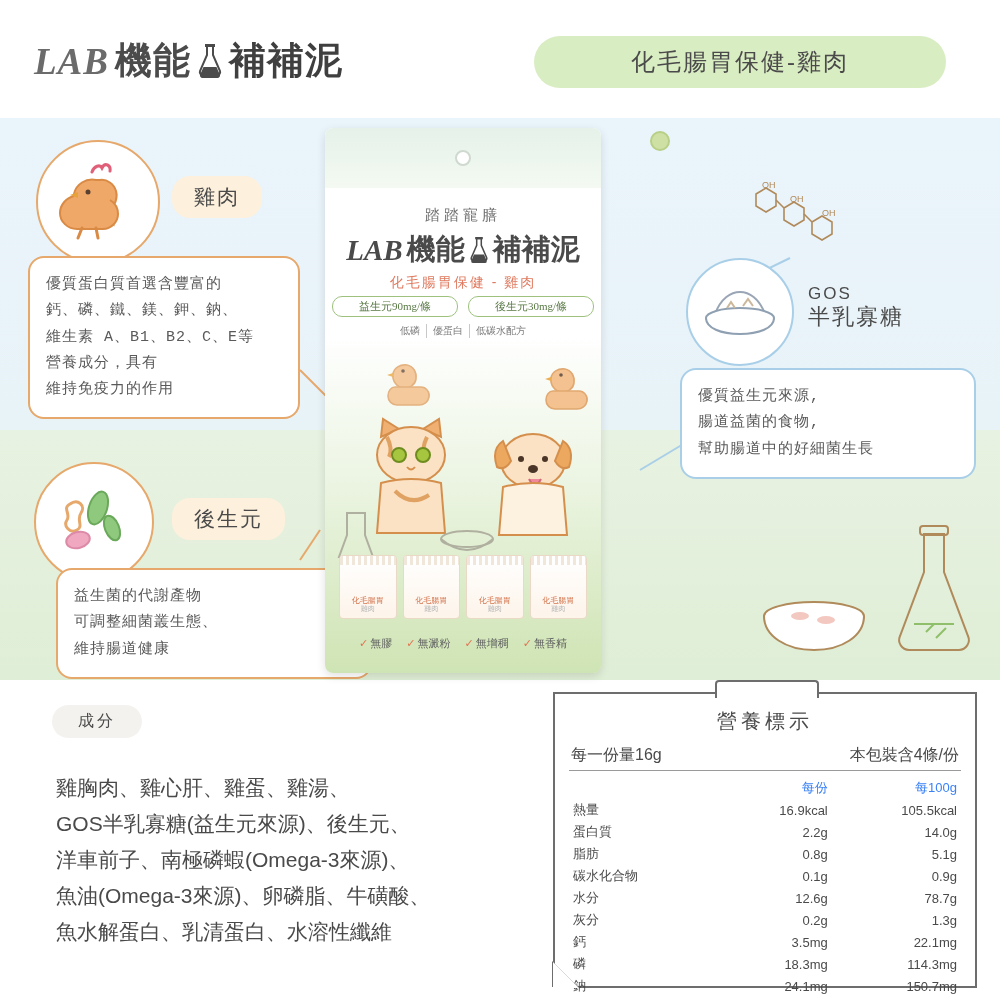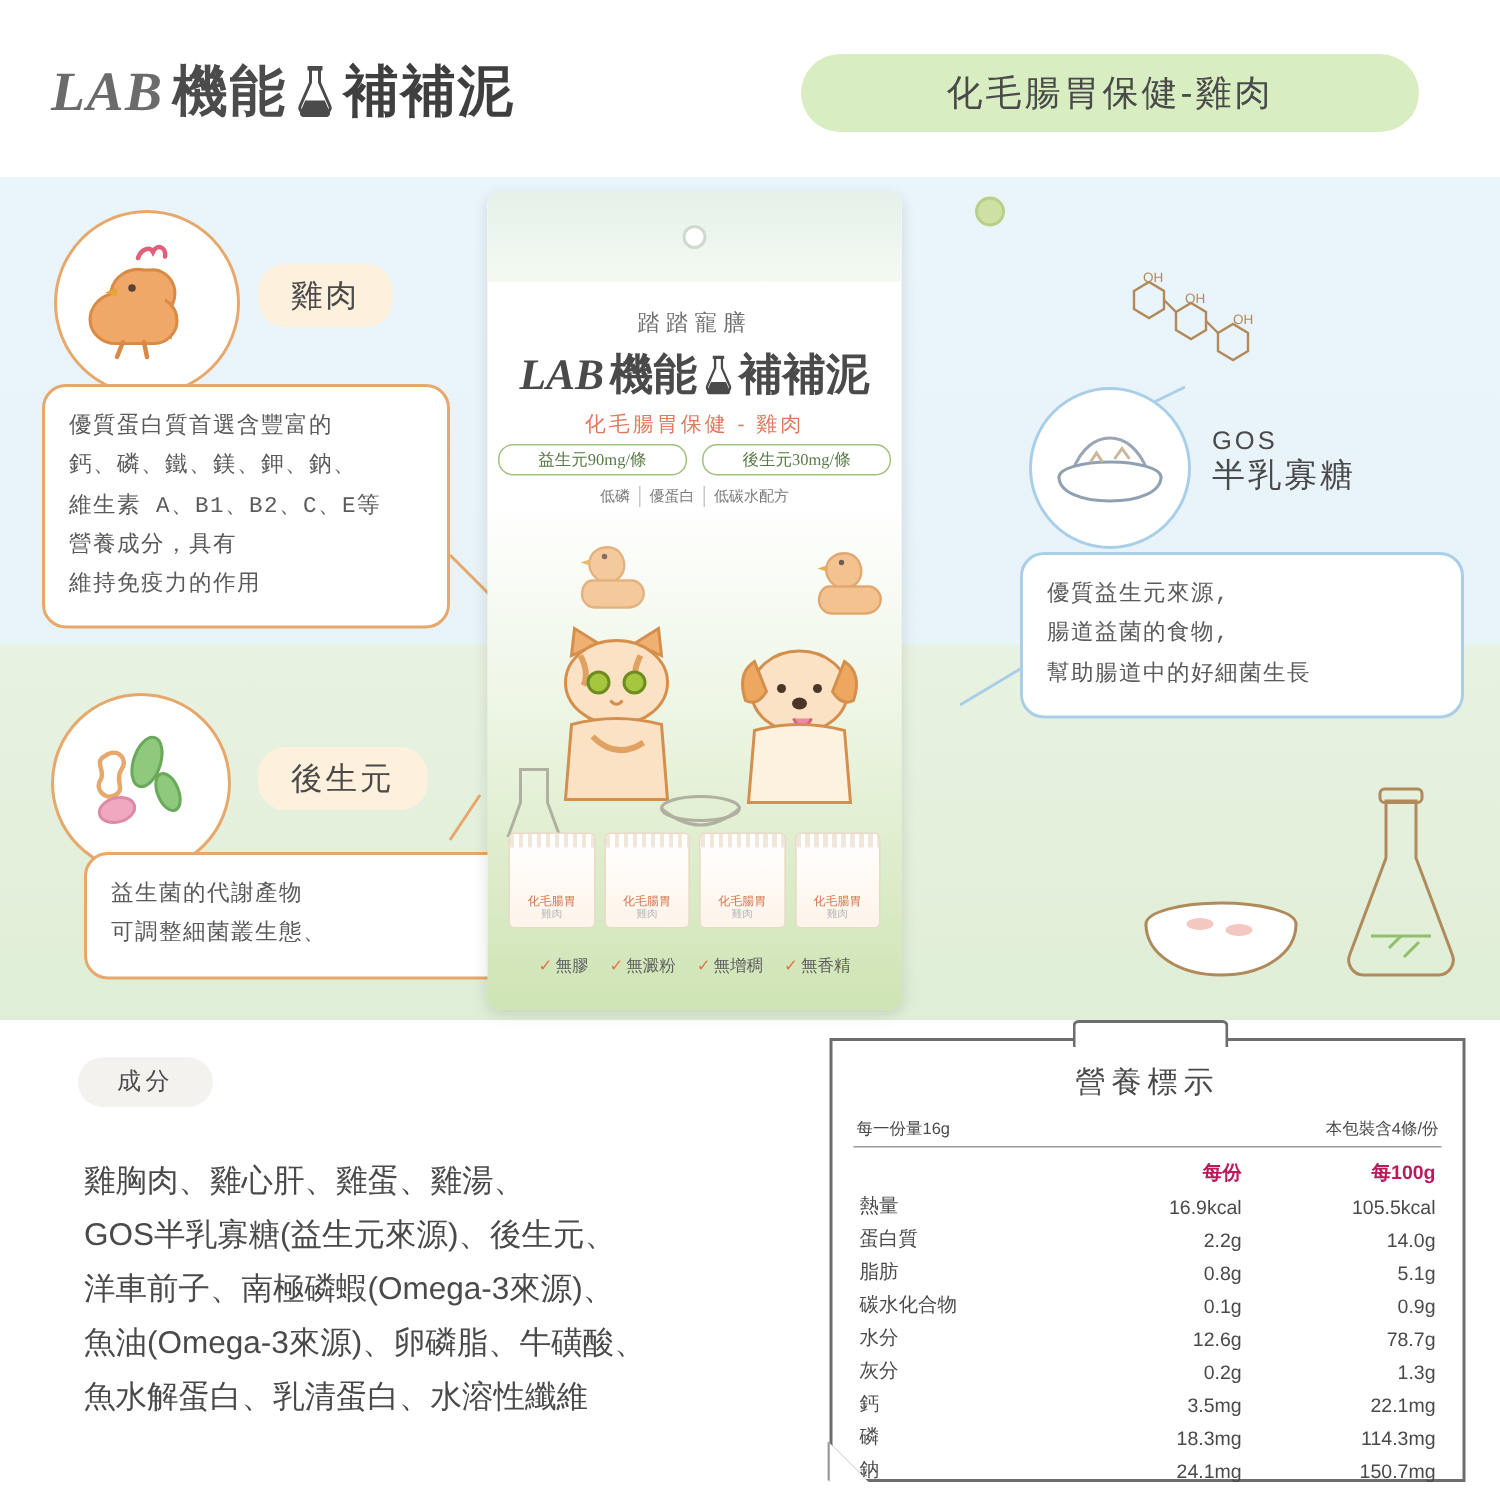--- a/index.html
+++ b/index.html
@@ -192,29 +192,29 @@
     width: 104px; height: 18px;
     background: #ffffff; border: 2px solid #6d6d6d; border-bottom: none;
     border-radius: 4px 4px 0 0;
   }
   .nutri-title {
     text-align: center; font-size: 20px; letter-spacing: 4px;
     margin-top: 14px; color: #4a4a4a;
   }
   .nutri-meta {
     display: flex; justify-content: space-between;
-    padding: 10px 16px 4px 16px; font-size: 11px;
+    padding: 10px 16px 4px 16px; font-size: 16px;
   }
   .nutri-hr { height: 1px; background: #9a9a9a; margin: 0 14px; }
   table.nutri {
     width: calc(100% - 28px); margin: 6px 14px 0 14px;
     border-collapse: collapse; font-size: 13px;
   }
   table.nutri th {
-    font-weight: bold; text-align: right; padding: 2px 4px; color:#be185d;
+    font-weight: normal; text-align: right; padding: 2px 4px; color:#3b82f6;
   }
   table.nutri th.left { text-align: left; }
   table.nutri td { padding: 2px 4px; text-align: right; }
   table.nutri td.left { text-align: left; }
   .nutri-fold {
     position: absolute; left: -2px; bottom: -2px;
     width: 0; height: 0;
     border-left: 26px solid #ffffff;
     border-top: 26px solid transparent;
     filter: drop-shadow(-1px -1px 0 #6d6d6d);
@@ -300,20 +300,21 @@
       <path d="M22 22 c8 -6 16 2 11 9 c-5 7 3 13 -4 17 c-7 4 -14 -4 -10 -10 c4 -6 -5 -12 3 -16 z" fill="none" stroke="#e6a86b" stroke-width="3"></path>
       <ellipse cx="30" cy="58" rx="12" ry="8" transform="rotate(-15 30 58)" fill="#f0a8c0" stroke="#dd8aa8" stroke-width="2"></ellipse>
     </svg>
   </div>
   <div class="tag-pill" style="left:172px;top:498px;">
     <span>後生元</span>
   </div>
   <div class="callout" style="left:56px;top:568px;width:316px;">
     <div class="line">益生菌的代謝產物</div>
     <div class="line">可調整細菌叢生態、</div>
+    <div class="line">維持腸道健康</div>
   </div>
 
   <svg class="deco" style="left:748px;top:180px;width:120px;height:80px">
     <g fill="none" stroke="#b08a5a" stroke-width="1.6">
       <path d="M8 14 l10 -6 l10 6 l0 12 l-10 6 l-10 -6 z"></path>
       <path d="M36 28 l10 -6 l10 6 l0 12 l-10 6 l-10 -6 z"></path>
       <path d="M64 42 l10 -6 l10 6 l0 12 l-10 6 l-10 -6 z"></path>
       <path d="M28 20 l8 8 M56 34 l8 8"></path>
     </g>
     <text x="14" y="8" font-size="9" fill="#b08a5a" font-family="Liberation Sans, sans-serif">OH</text>

